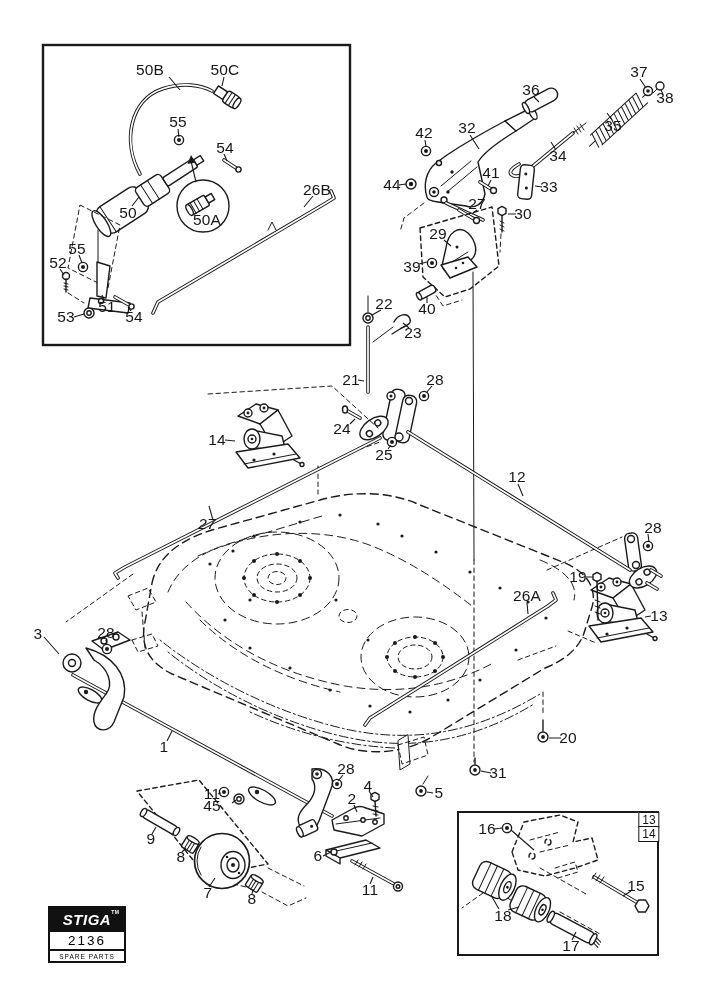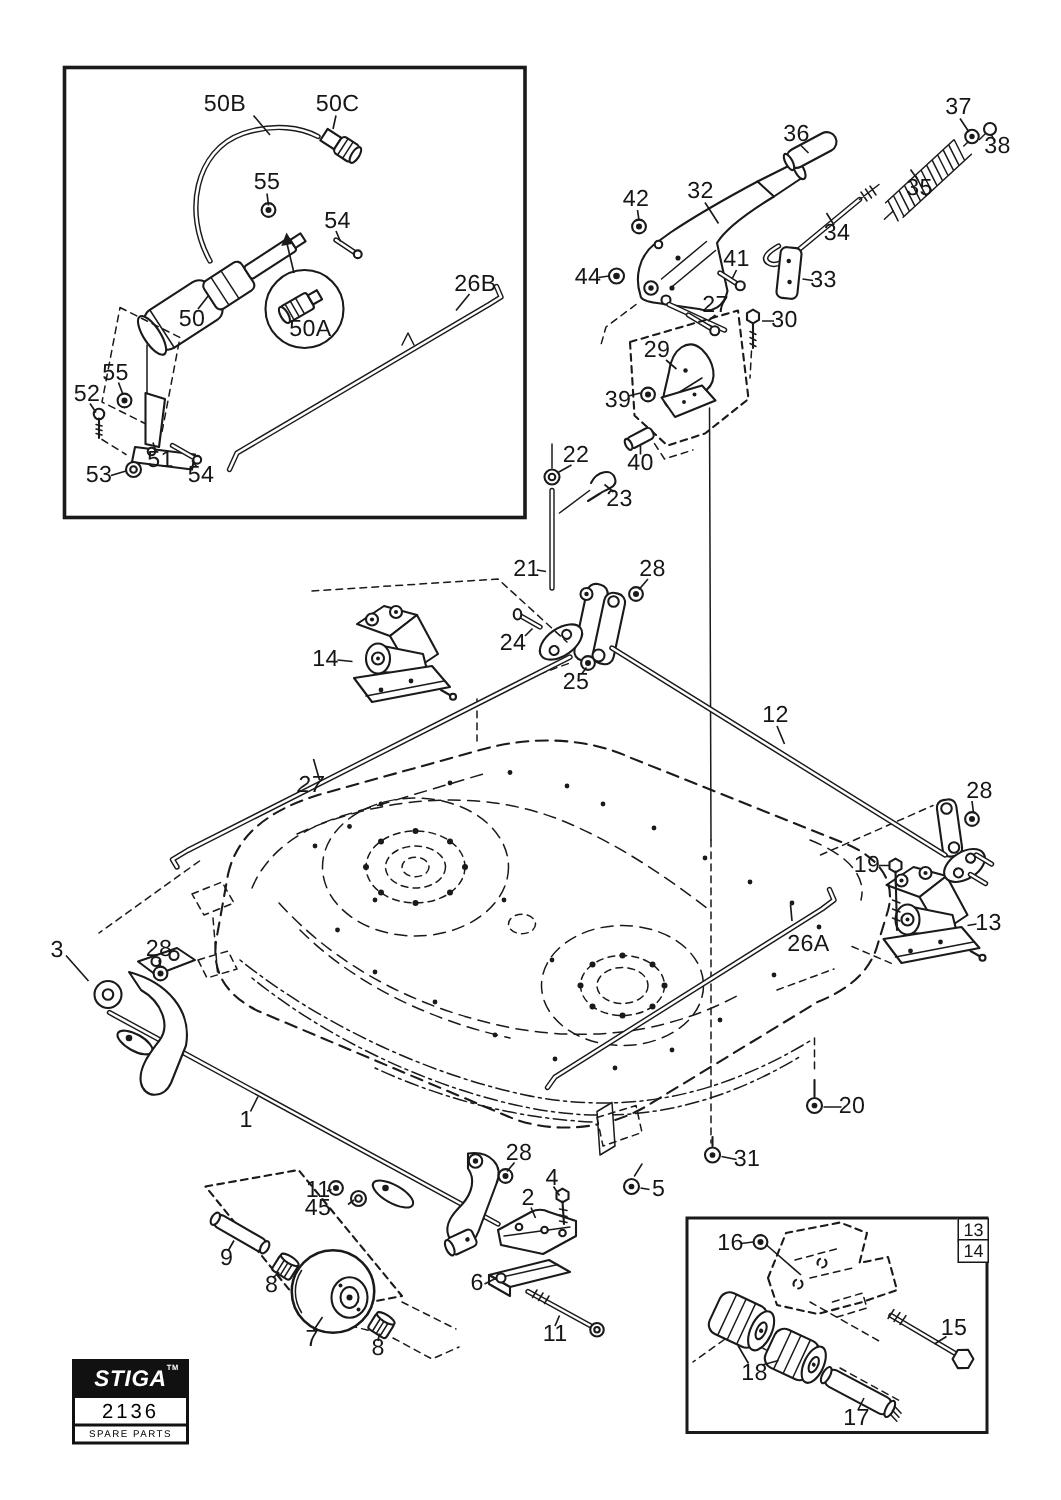--- a/index.html
+++ b/index.html
@@ -505,21 +505,21 @@
       <span class="plabel" style="left: 413px; top: 333px;">23</span>
       <span class="plabel" style="left: 351px; top: 380px;">21</span>
       <span class="plabel" style="left: 435px; top: 380px;">28</span>
       <span class="plabel" style="left: 342px; top: 429px;">24</span>
       <span class="plabel" style="left: 217px; top: 440px;">14</span>
       <span class="plabel" style="left: 384px; top: 455px;">25</span>
       <span class="plabel" style="left: 517px; top: 477px;">12</span>
       <span class="plabel" style="left: 207px; top: 524px; font-style: italic;">27</span>
       <span class="plabel" style="left: 653px; top: 528px;">28</span>
       <span class="plabel" style="left: 578px; top: 577px;">19</span>
-      <span class="plabel" style="left: 527px; top: 630px; margin-left: 12px;">26A</span>
+      <span class="plabel" style="left: 527px; top: 596px;">26A</span>
       <span class="plabel" style="left: 659px; top: 616px;">13</span>
       <span class="plabel" style="left: 38px; top: 634px;">3</span>
       <span class="plabel" style="left: 106px; top: 633px;">28</span>
       <span class="plabel" style="left: 164px; top: 747px;">1</span>
       <span class="plabel" style="left: 568px; top: 738px;">20</span>
       <span class="plabel" style="left: 498px; top: 773px;">31</span>
       <span class="plabel" style="left: 439px; top: 793px;">5</span>
       <span class="plabel" style="left: 346px; top: 769px;">28</span>
       <span class="plabel" style="left: 368px; top: 786px;">4</span>
       <span class="plabel" style="left: 352px; top: 799px;">2</span>

